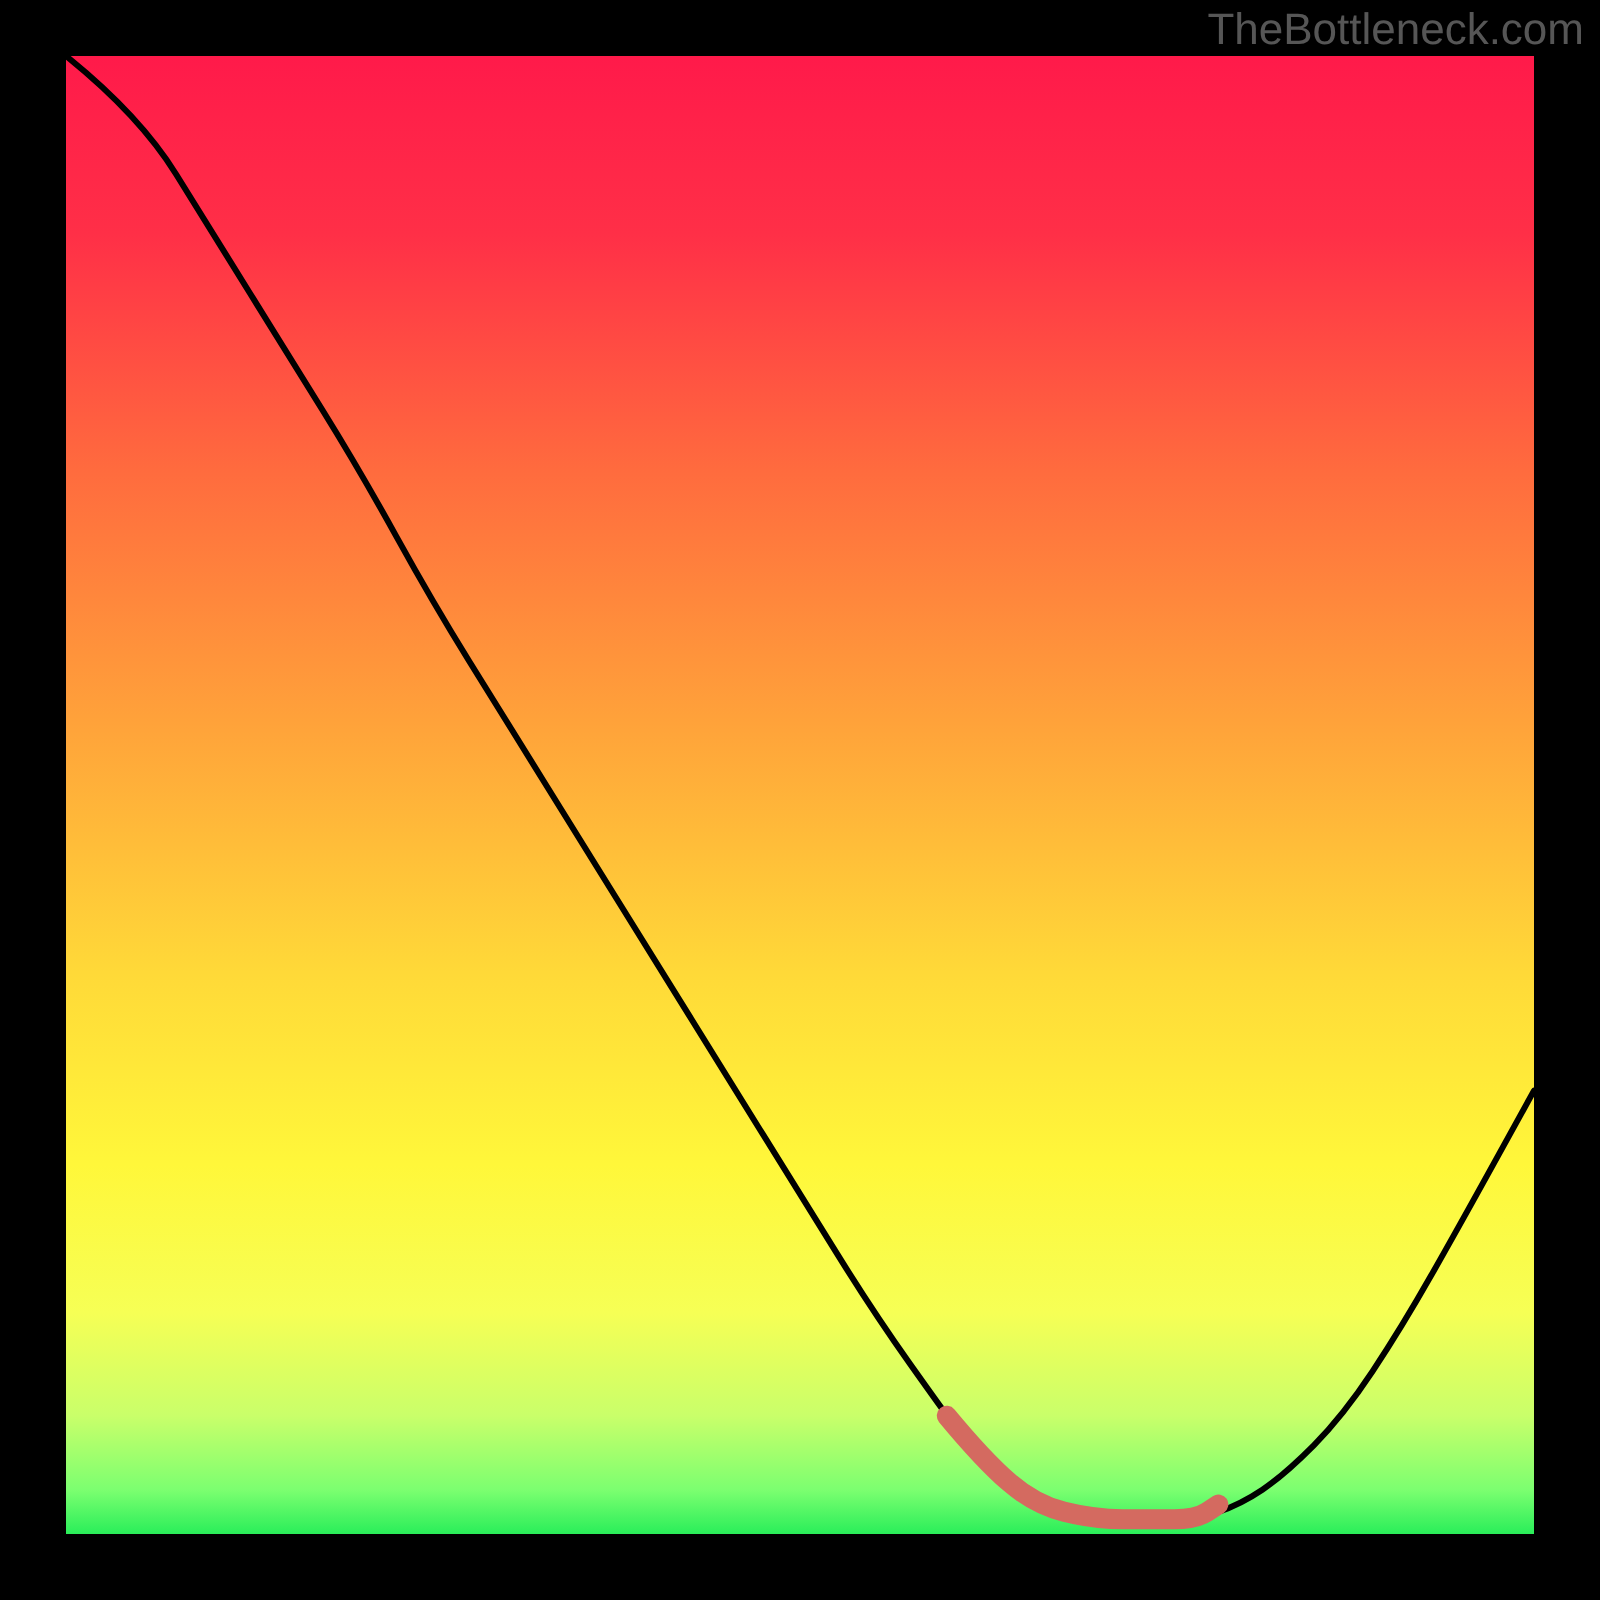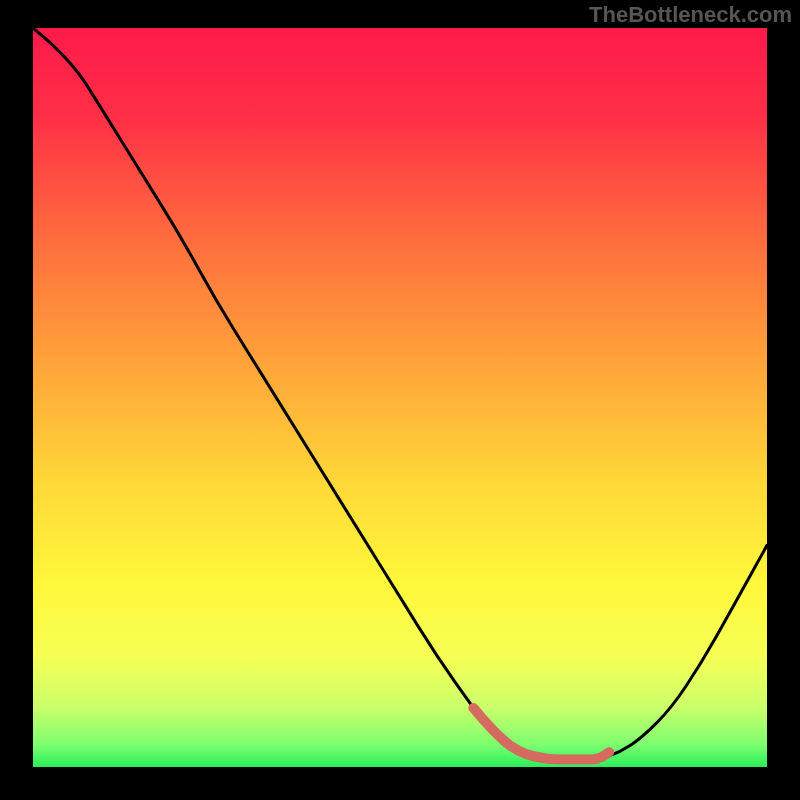--- a/index.html
+++ b/index.html
@@ -15,21 +15,21 @@
     width: 800px;
     height: 800px;
     background: #000;
   }
   .watermark {
     position: absolute;
     top: 2px;
     right: 8px;
     font-family: Arial, Helvetica, sans-serif;
     font-size: 22px;
-    font-weight: bold;
+    font-weight: normal;
     color: #565656;
     z-index: 10;
     letter-spacing: 0px;
   }
   .plot-area {
     position: absolute;
     left: 33px;
     top: 28px;
     width: 734px;
     height: 739px;

